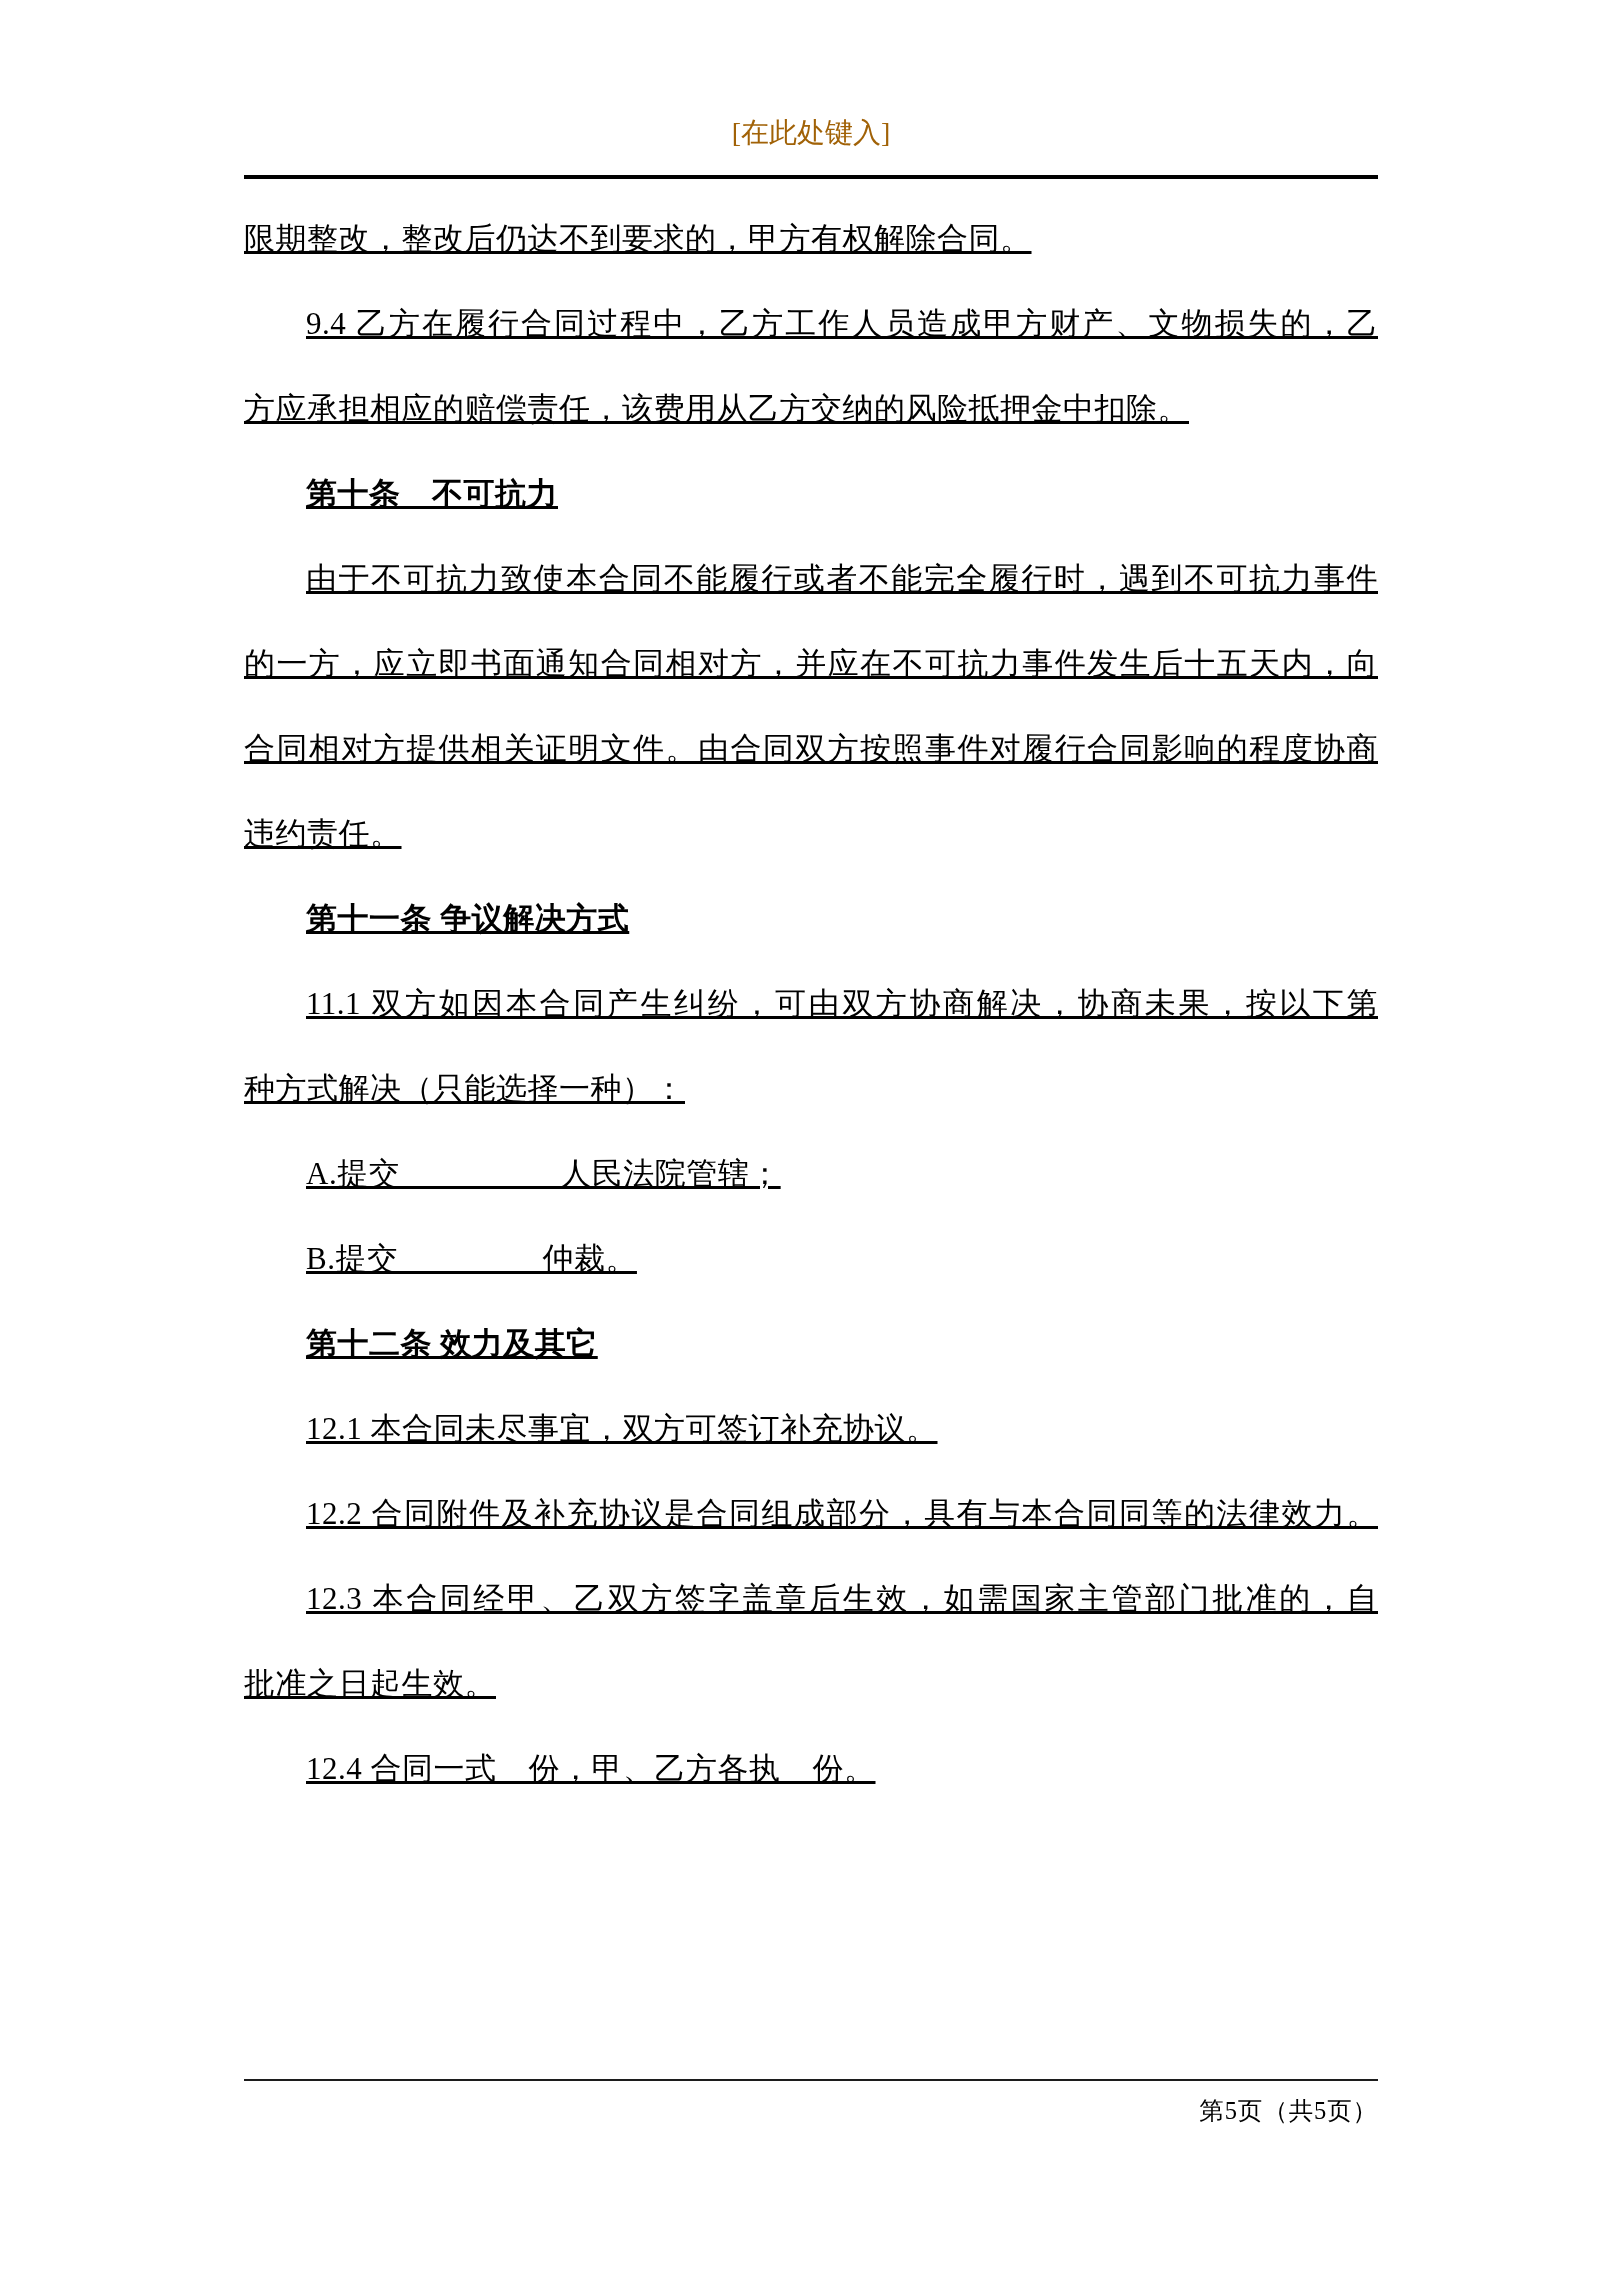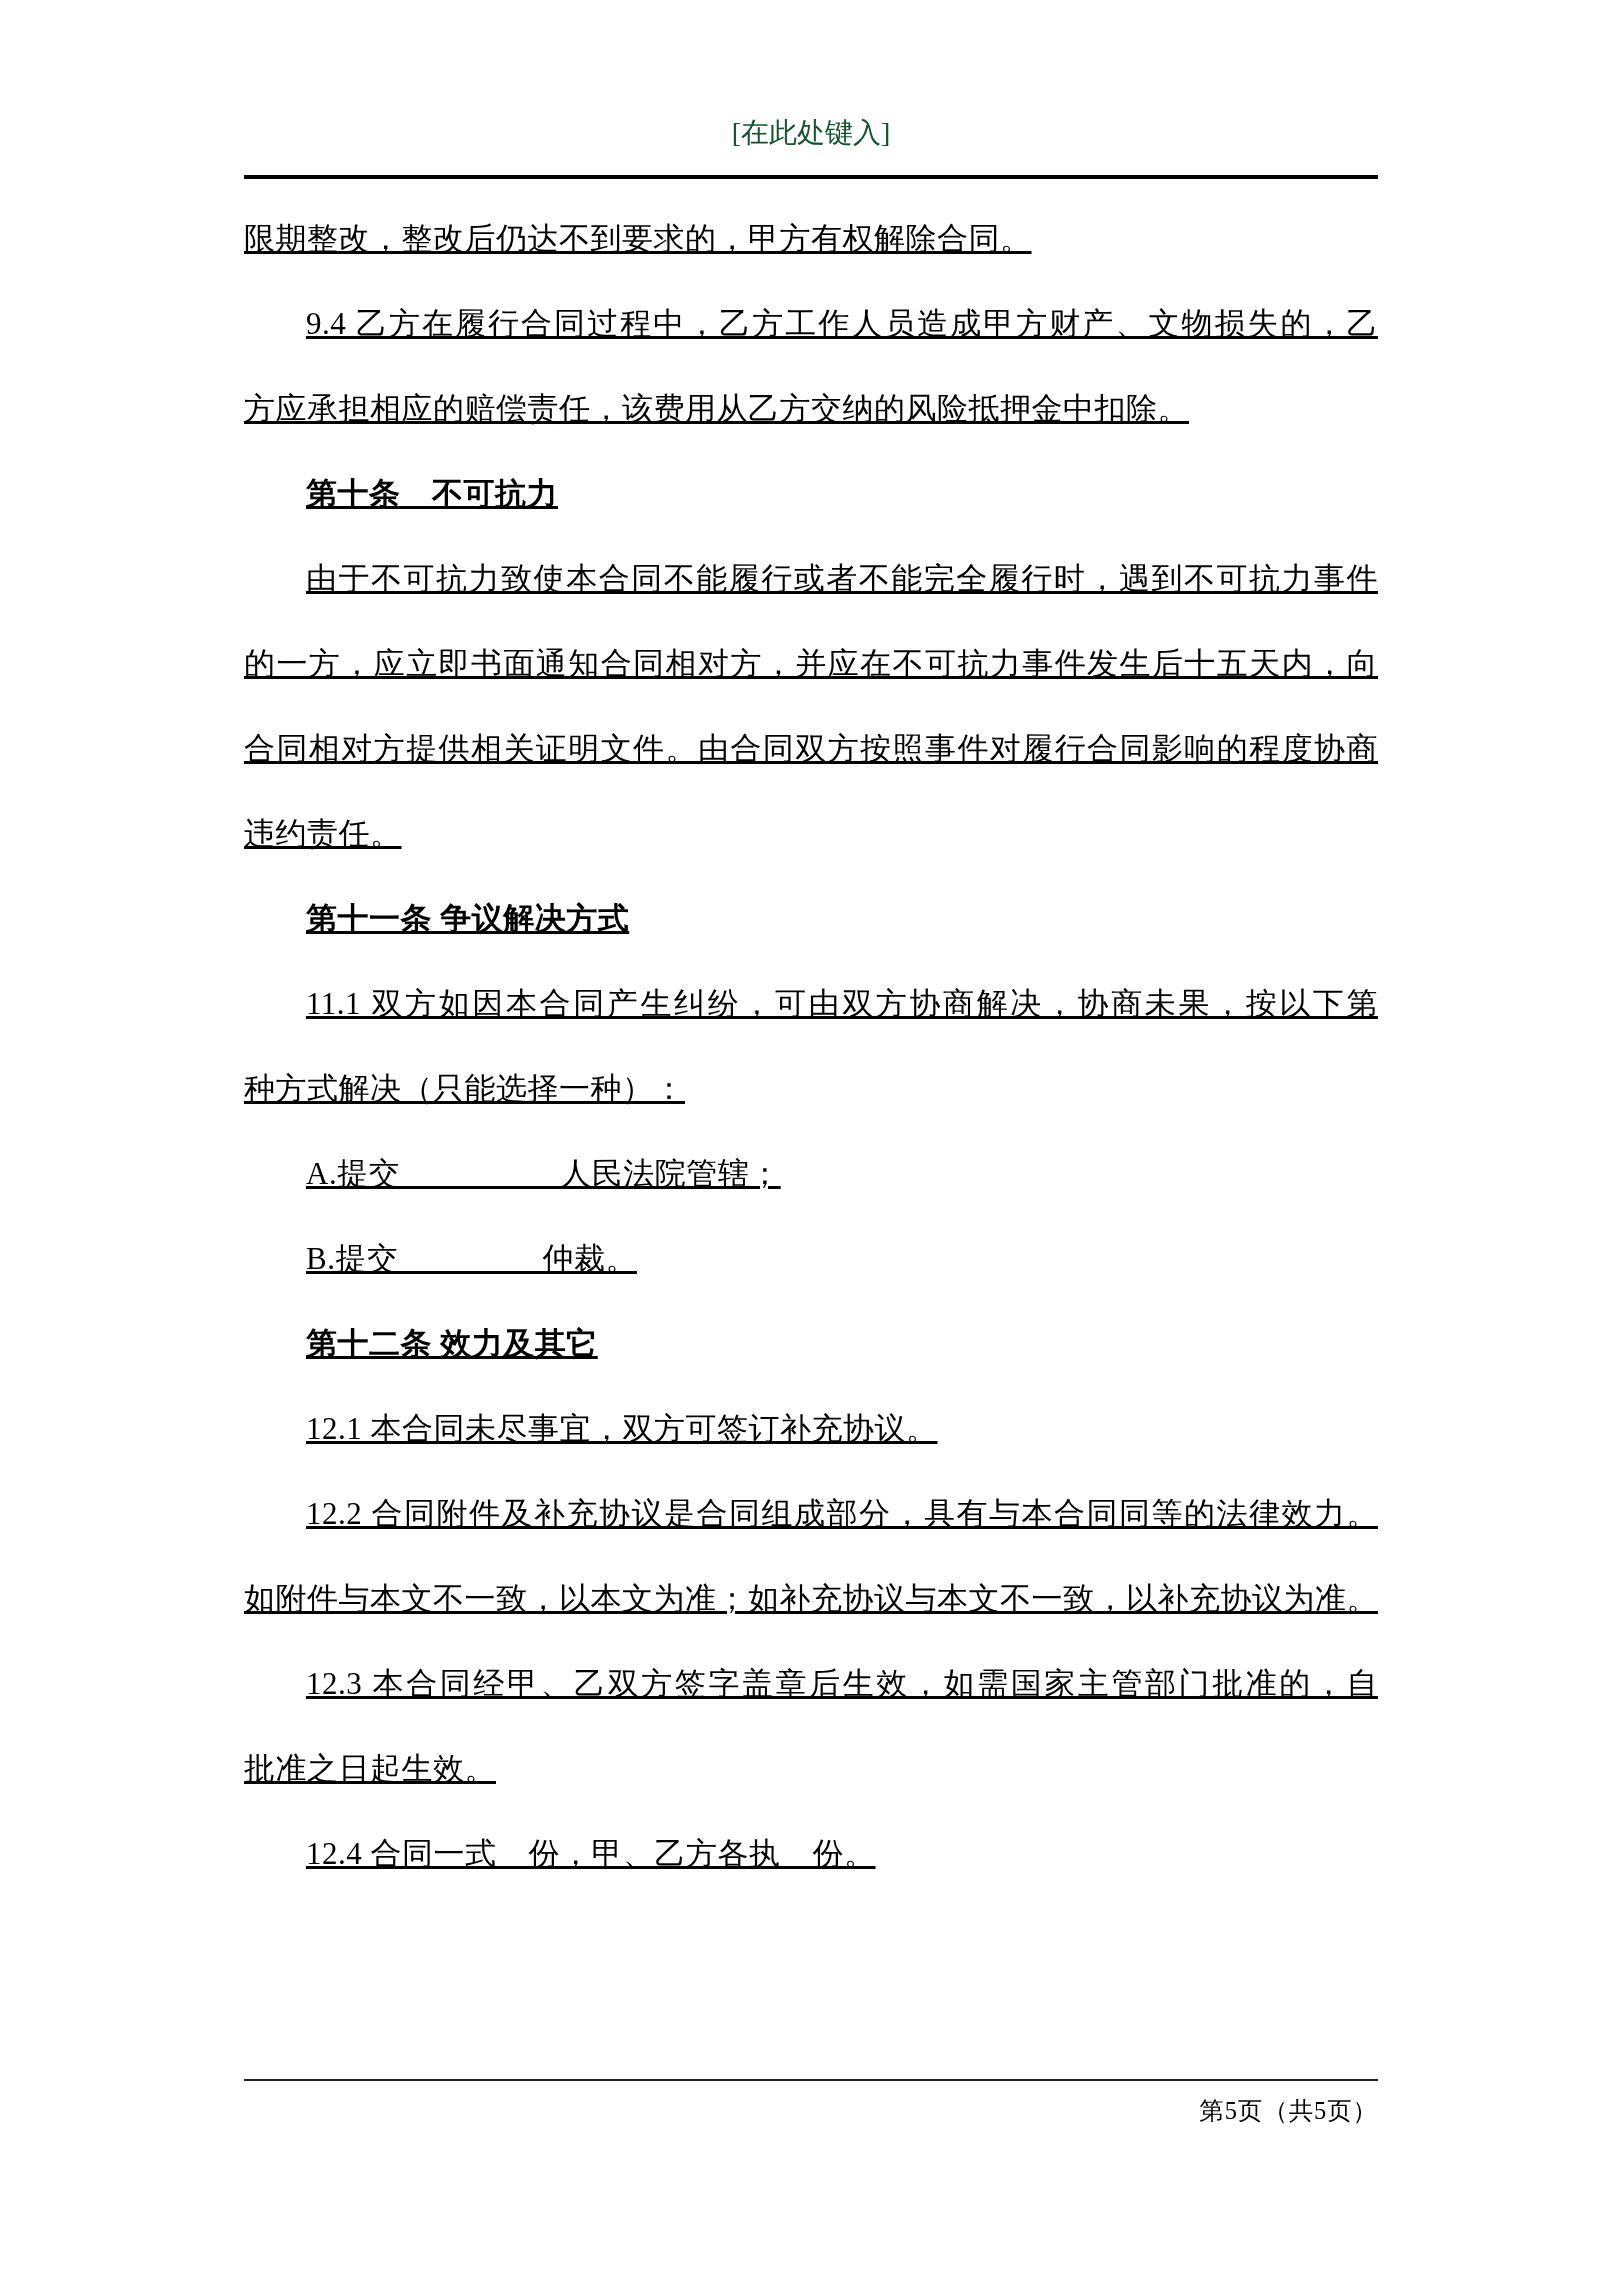--- a/index.html
+++ b/index.html
@@ -6,21 +6,21 @@
   .page{
     position:relative;
     width:1623px;height:2294px;
     background:#ffffff;color:#000000;
     font-family:"Liberation Serif","DejaVu Serif",serif;
     overflow:hidden;
   }
   .header-text{
     position:absolute;top:113px;left:244px;width:1134px;
     text-align:center;font-size:28px;line-height:40px;
-    color:#14532d;
+    color:#a16207;
   }
   .header-rule{
     position:absolute;top:175px;left:244px;width:1134px;height:3.6px;
     background:#000000;
   }
   .body-text{
     position:absolute;top:196px;left:244px;width:1134px;
     font-size:31px;line-height:85px;letter-spacing:0.5px;
   }
   .ln{height:85px;overflow:visible;text-decoration:underline;}
@@ -55,21 +55,20 @@
     <div class="ln full">合同相对方提供相关证明文件。由合同双方按照事件对履行合同影响的程度协商</div>
     <div class="ln">违约责任。</div>
     <div class="ln indent bold">第十一条 争议解决方式</div>
     <div class="ln indent full">11.1 双方如因本合同产生纠纷，可由双方协商解决，协商未果，按以下第</div>
     <div class="ln">种方式解决（只能选择一种）：</div>
     <div class="ln indent">A.提交__________人民法院管辖；</div>
     <div class="ln indent">B.提交_________仲裁。</div>
     <div class="ln indent bold">第十二条 效力及其它</div>
     <div class="ln indent">12.1 本合同未尽事宜，双方可签订补充协议。</div>
     <div class="ln indent full">12.2 合同附件及补充协议是合同组成部分，具有与本合同同等的法律效力。</div>
-    <div class="ln full">如附件与本文不一致，以本文为准；如补充协议与本文不一致，以补充协议为准。</div>
     <div class="ln indent full">12.3 本合同经甲、乙双方签字盖章后生效，如需国家主管部门批准的，自</div>
     <div class="ln">批准之日起生效。</div>
     <div class="ln indent">12.4 合同一式__份，甲、乙方各执__份。</div>
   </div>
 
   <div class="footer-rule"></div>
 
   <div class="footer-text">第5页（共5页）</div>
 
 </div>

